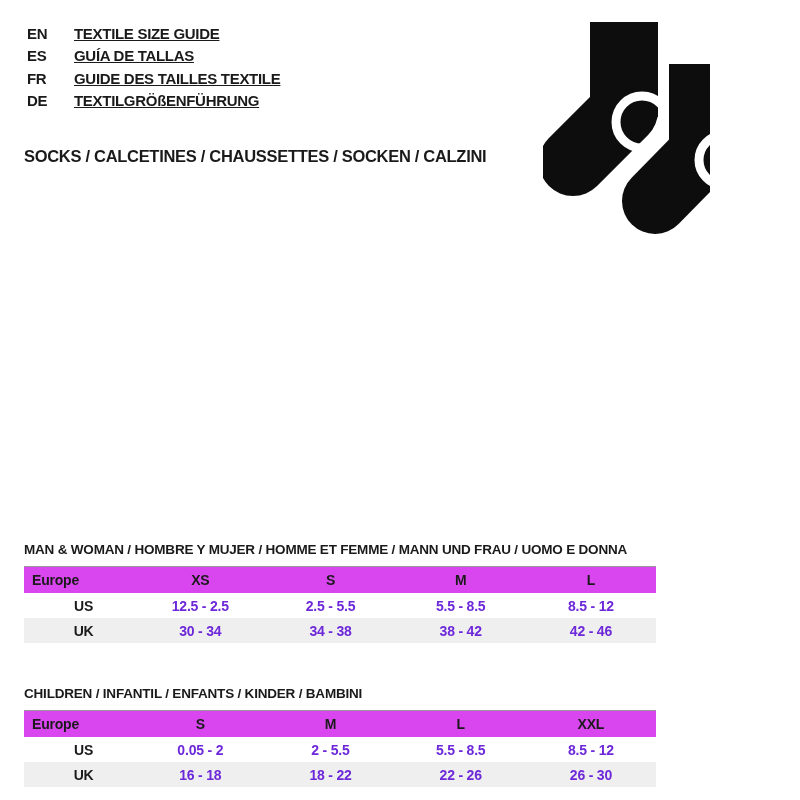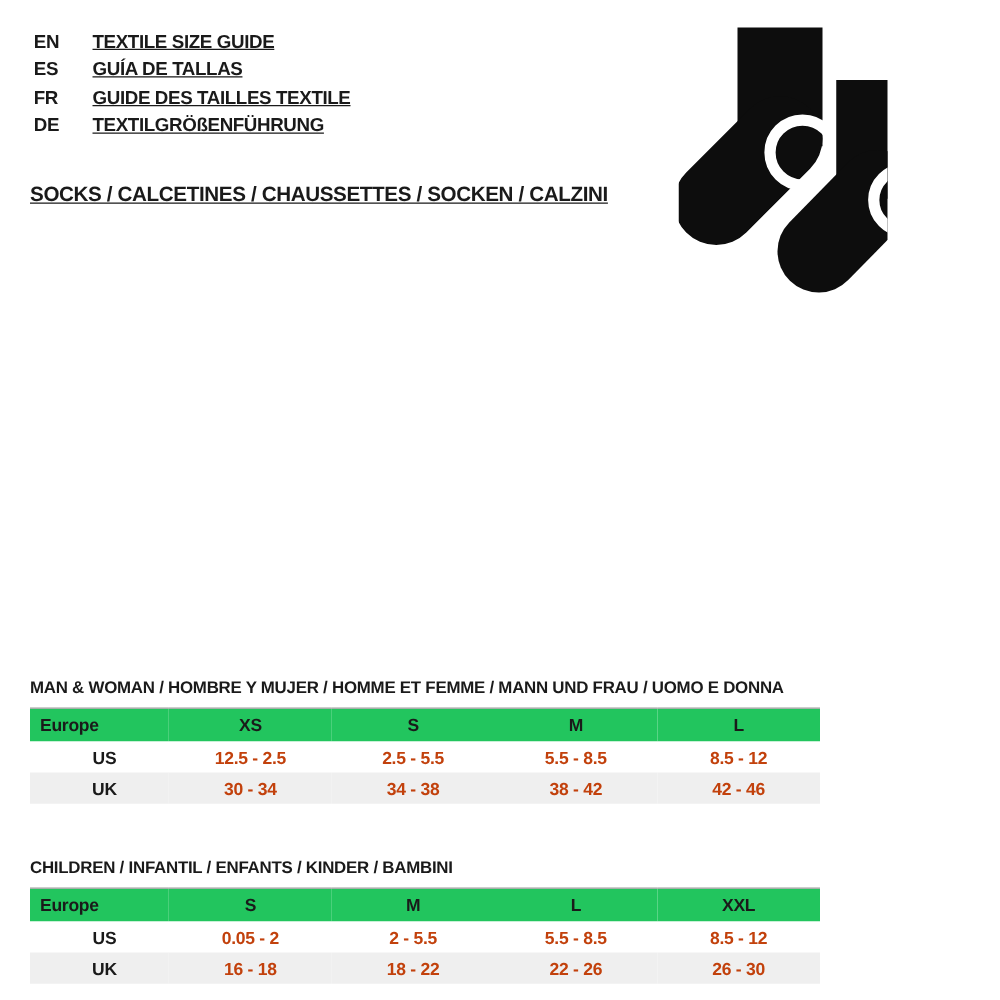--- a/index.html
+++ b/index.html
@@ -13,44 +13,44 @@
 
   
   .lang-block{position:absolute;left:27px;top:22px;}
   .lang-row{display:flex;align-items:center;height:22.5px;font-weight:700;font-size:15px;letter-spacing:-0.3px;}
   .lang-code{width:47px;flex:0 0 47px;}
   .lang-label{white-space:nowrap;text-decoration:underline;}
 
   
   .category-line{
     position:absolute;left:24px;top:147px;
-    font-weight:700;font-size:16.5px;letter-spacing:-0.3px;white-space:nowrap;text-decoration:underline;
+    font-weight:700;font-size:16.5px;letter-spacing:-0.3px;white-space:nowrap;
   }
 
   
   .sock-icon{position:absolute;left:543px;top:21px;}
 
   
   .size-section{position:absolute;left:24px;width:632px;}
   .section-adults{top:543px;}
   .section-children{top:687px;}
   .section-title{font-weight:700;font-size:13.5px;letter-spacing:-0.2px;line-height:13px;margin:0 0 10px 0;white-space:nowrap;}
   table.size-table{
     width:100%;border-collapse:collapse;table-layout:fixed;
     border-top:1px solid #9a9a9a;
   }
   table.size-table th{
-    background:#22c55e;height:26px;
+    background:#d946ef;height:26px;
     font-size:14px;font-weight:700;letter-spacing:-0.2px;
     text-align:center;padding:0;
   }
   table.size-table th.col-region{text-align:left;padding-left:8px;}
   table.size-table td{
     height:25px;font-size:14px;font-weight:700;letter-spacing:-0.2px;
-    text-align:center;padding:0;color:#c2410c;
+    text-align:center;padding:0;color:#6d28d9;
   }
   table.size-table td.row-label{text-align:center;padding-left:8px;color:#1a1a1a;}
   table.size-table tr.alt{background:#efefef;}
 </style>
 </head>
 <body>
 
 <div class="canvas">
 
   <div class="lang-block">

